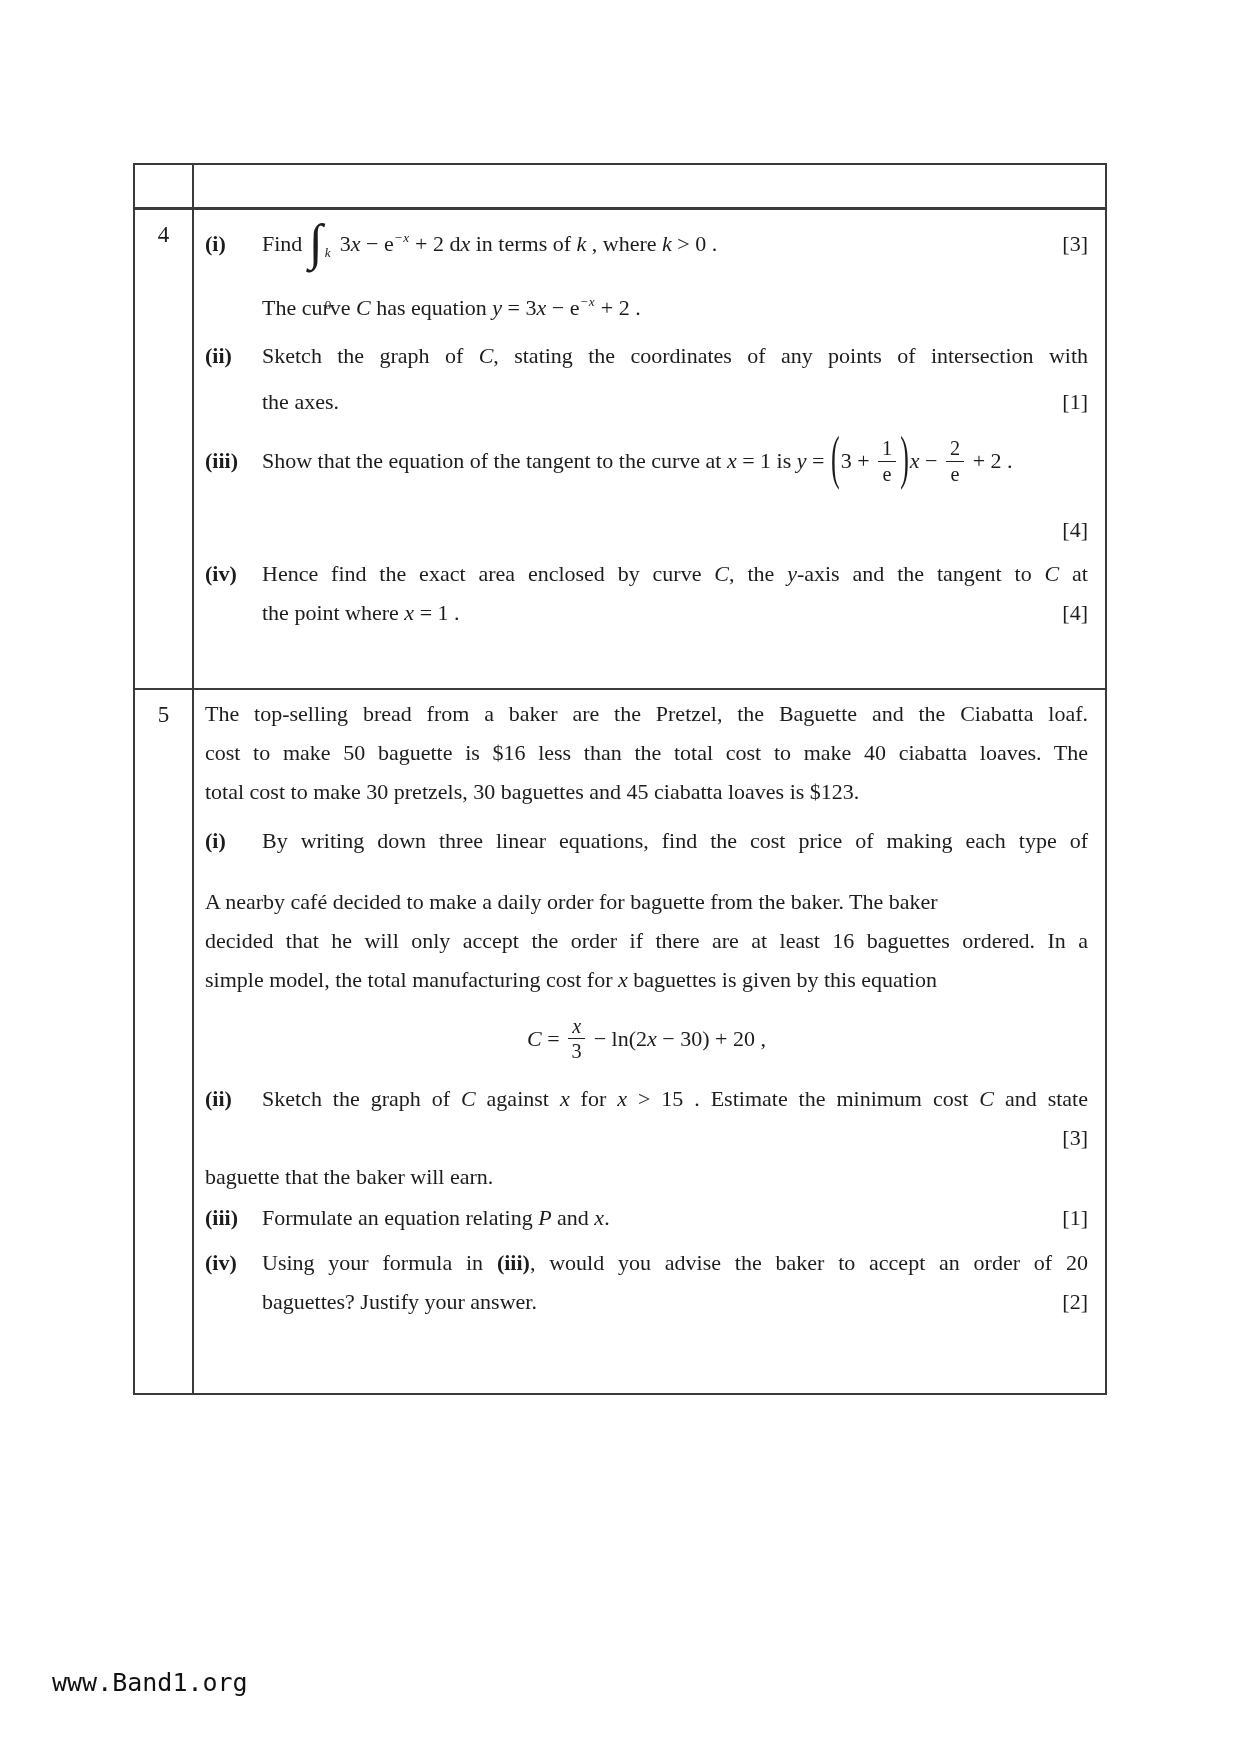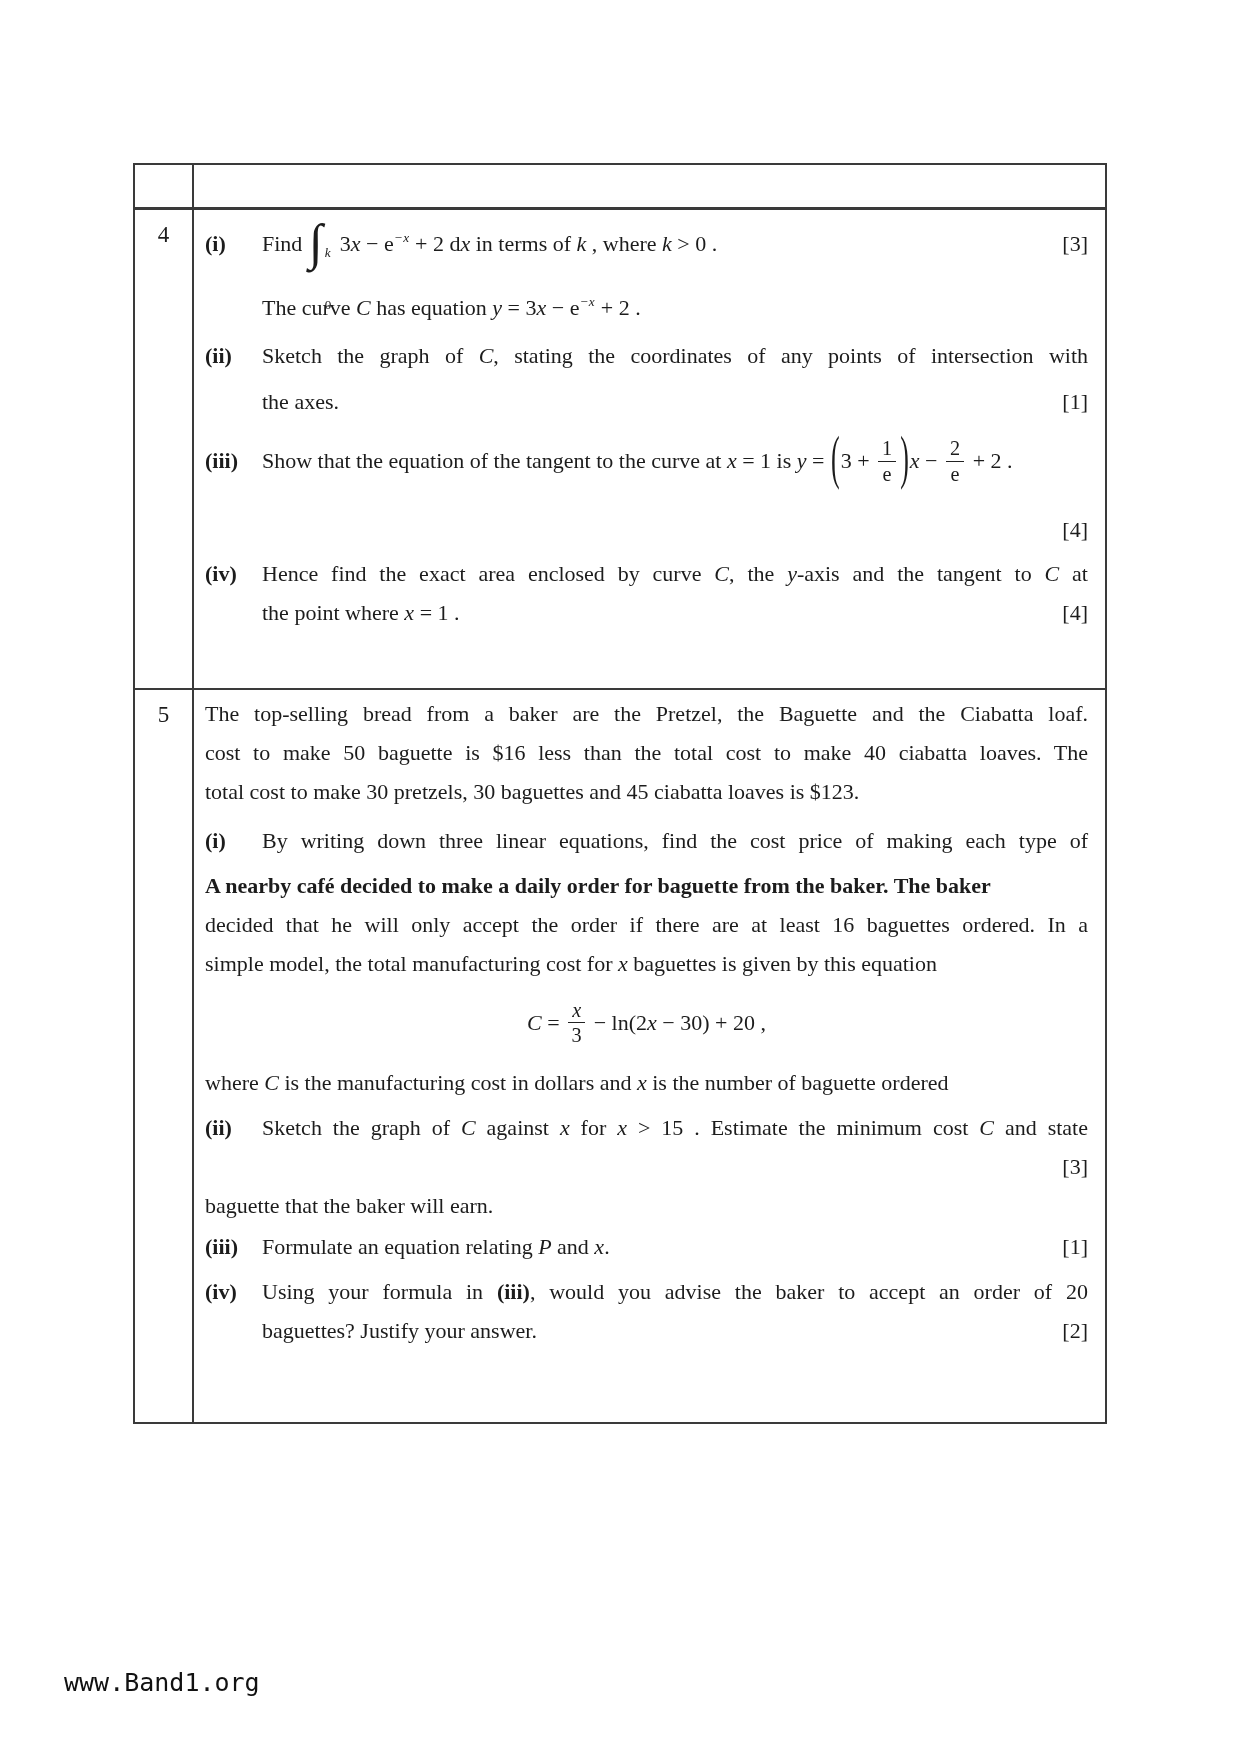--- a/index.html
+++ b/index.html
@@ -41,21 +41,21 @@
   
   .int-line{line-height:52px;margin-top:2px;}
   .q4-curve{margin-top:12px;}
   .q4-ii-1{margin-top:10px;}
   .q4-ii-2{margin-top:7px;}
   .q4-iii{margin-top:5px;line-height:70px;}
   .q4-iii-mark{margin-top:12px;}
   .q4-iv-1{margin-top:5px;}
   .q5-first{margin-top:4px;}
   .q5-i-1{margin-top:10px;}
-  .q5-cafe-1{margin-top:6px;font-weight:bold;}
+  .q5-cafe-1{margin-top:22px;}
   .eq-line{text-align:center;line-height:56px;margin-top:12px;margin-bottom:12px;}
   .q5-ii-1{margin-top:6px;}
   .q5-sup-1{margin-top:10px;}
   .q5-iii-1{margin-top:2px;}
   .q5-iv-1{margin-top:6px;}
 
   
   .i{font-style:italic;}
   .b{font-weight:700;}
   .sup{font-size:0.6em;vertical-align:0.65em;font-style:italic;letter-spacing:0.5px;}
@@ -69,21 +69,21 @@
   .int-sign{font-size:2.3em;line-height:0.95;}
   .int-lims{display:inline-flex;flex-direction:column;justify-content:space-between;height:2.3em;font-size:0.6em;margin-left:2px;}
   .int-lims .hi{font-style:italic;}
   .bigp{
     display:inline-block;transform:scaleY(2.25);transform-origin:50% 55%;
     font-size:1.18em;padding:0 1px;vertical-align:-0.1em;
   }
 
   
   .footer{
-    position:absolute;left:64px;top:1668px;
+    position:absolute;left:52px;top:1668px;
     font-family:"DejaVu Sans Mono",monospace;font-size:25px;color:#111;
   }
 </style>
 </head>
 <body>
 
 <div class="sheet">
 
   <div class="exam-table">
 
@@ -165,23 +165,20 @@
         </div>
         <div class="pline just">
           <span class="ptext"><span class="">decided that he will only accept the order if there are at least 16 baguettes ordered. In a</span></span>
         </div>
         <div class="pline">
           <span class="ptext"><span class="">simple model, the total manufacturing cost for </span><span class="i">x</span><span class=""> baguettes is given by this equation</span></span>
         </div>
 
         <div class="eq-line"><span class="i">C</span><span class=""> = </span><span class="frac"><span class="num i">x</span><span class="den">3</span></span><span class=""> − ln(2</span><span class="i">x</span><span class=""> − 30) + 20 ,</span></div>
 
-        <div class="pline">
-          <span class="ptext"><span class="">where </span><span class="i">C</span><span class=""> is the manufacturing cost in dollars and </span><span class="i">x</span><span class=""> is the number of baguette ordered</span></span>
-        </div>
 
         <div class="pline just q5-ii-1">
           <span class="plabel">(ii)</span>
           <span class="ptext"><span class="">Sketch the graph of </span><span class="i">C</span><span class=""> against </span><span class="i">x</span><span class=""> for </span><span class="i">x</span><span class=""> &gt; 15 . Estimate the minimum cost </span><span class="i">C</span><span class=""> and state</span></span>
         </div>
         <div class="pline cont">
           <span class="mark">[3]</span>
         </div>
 
         <div class="pline">

